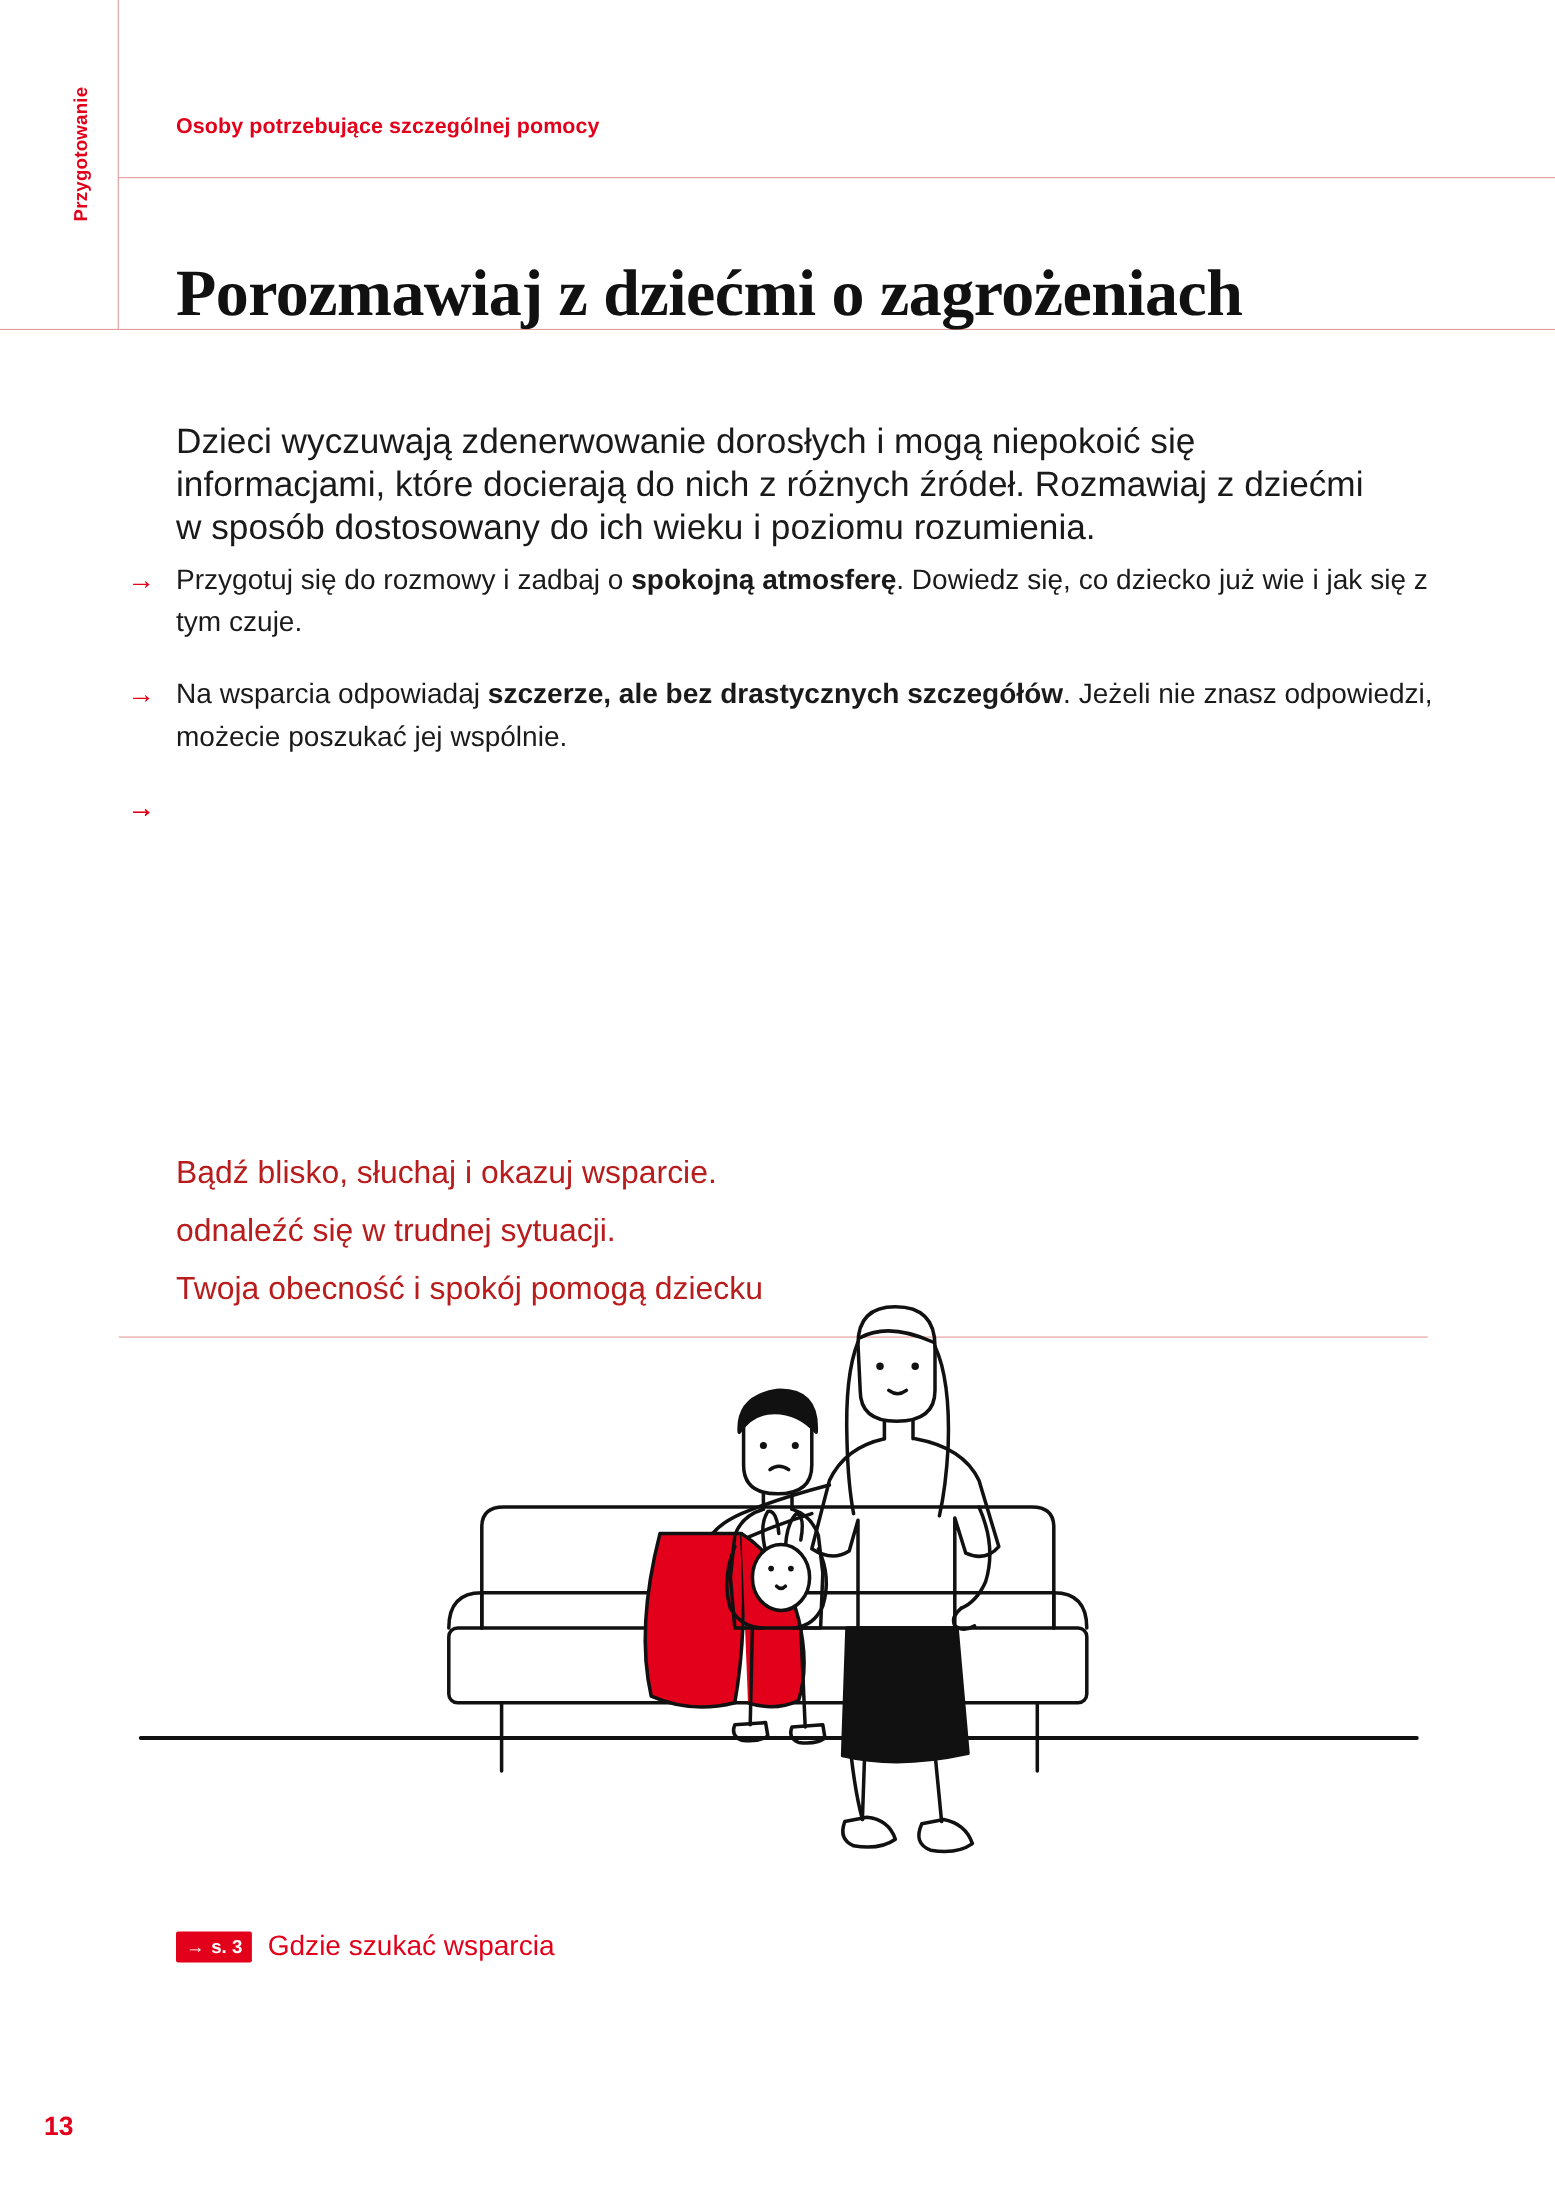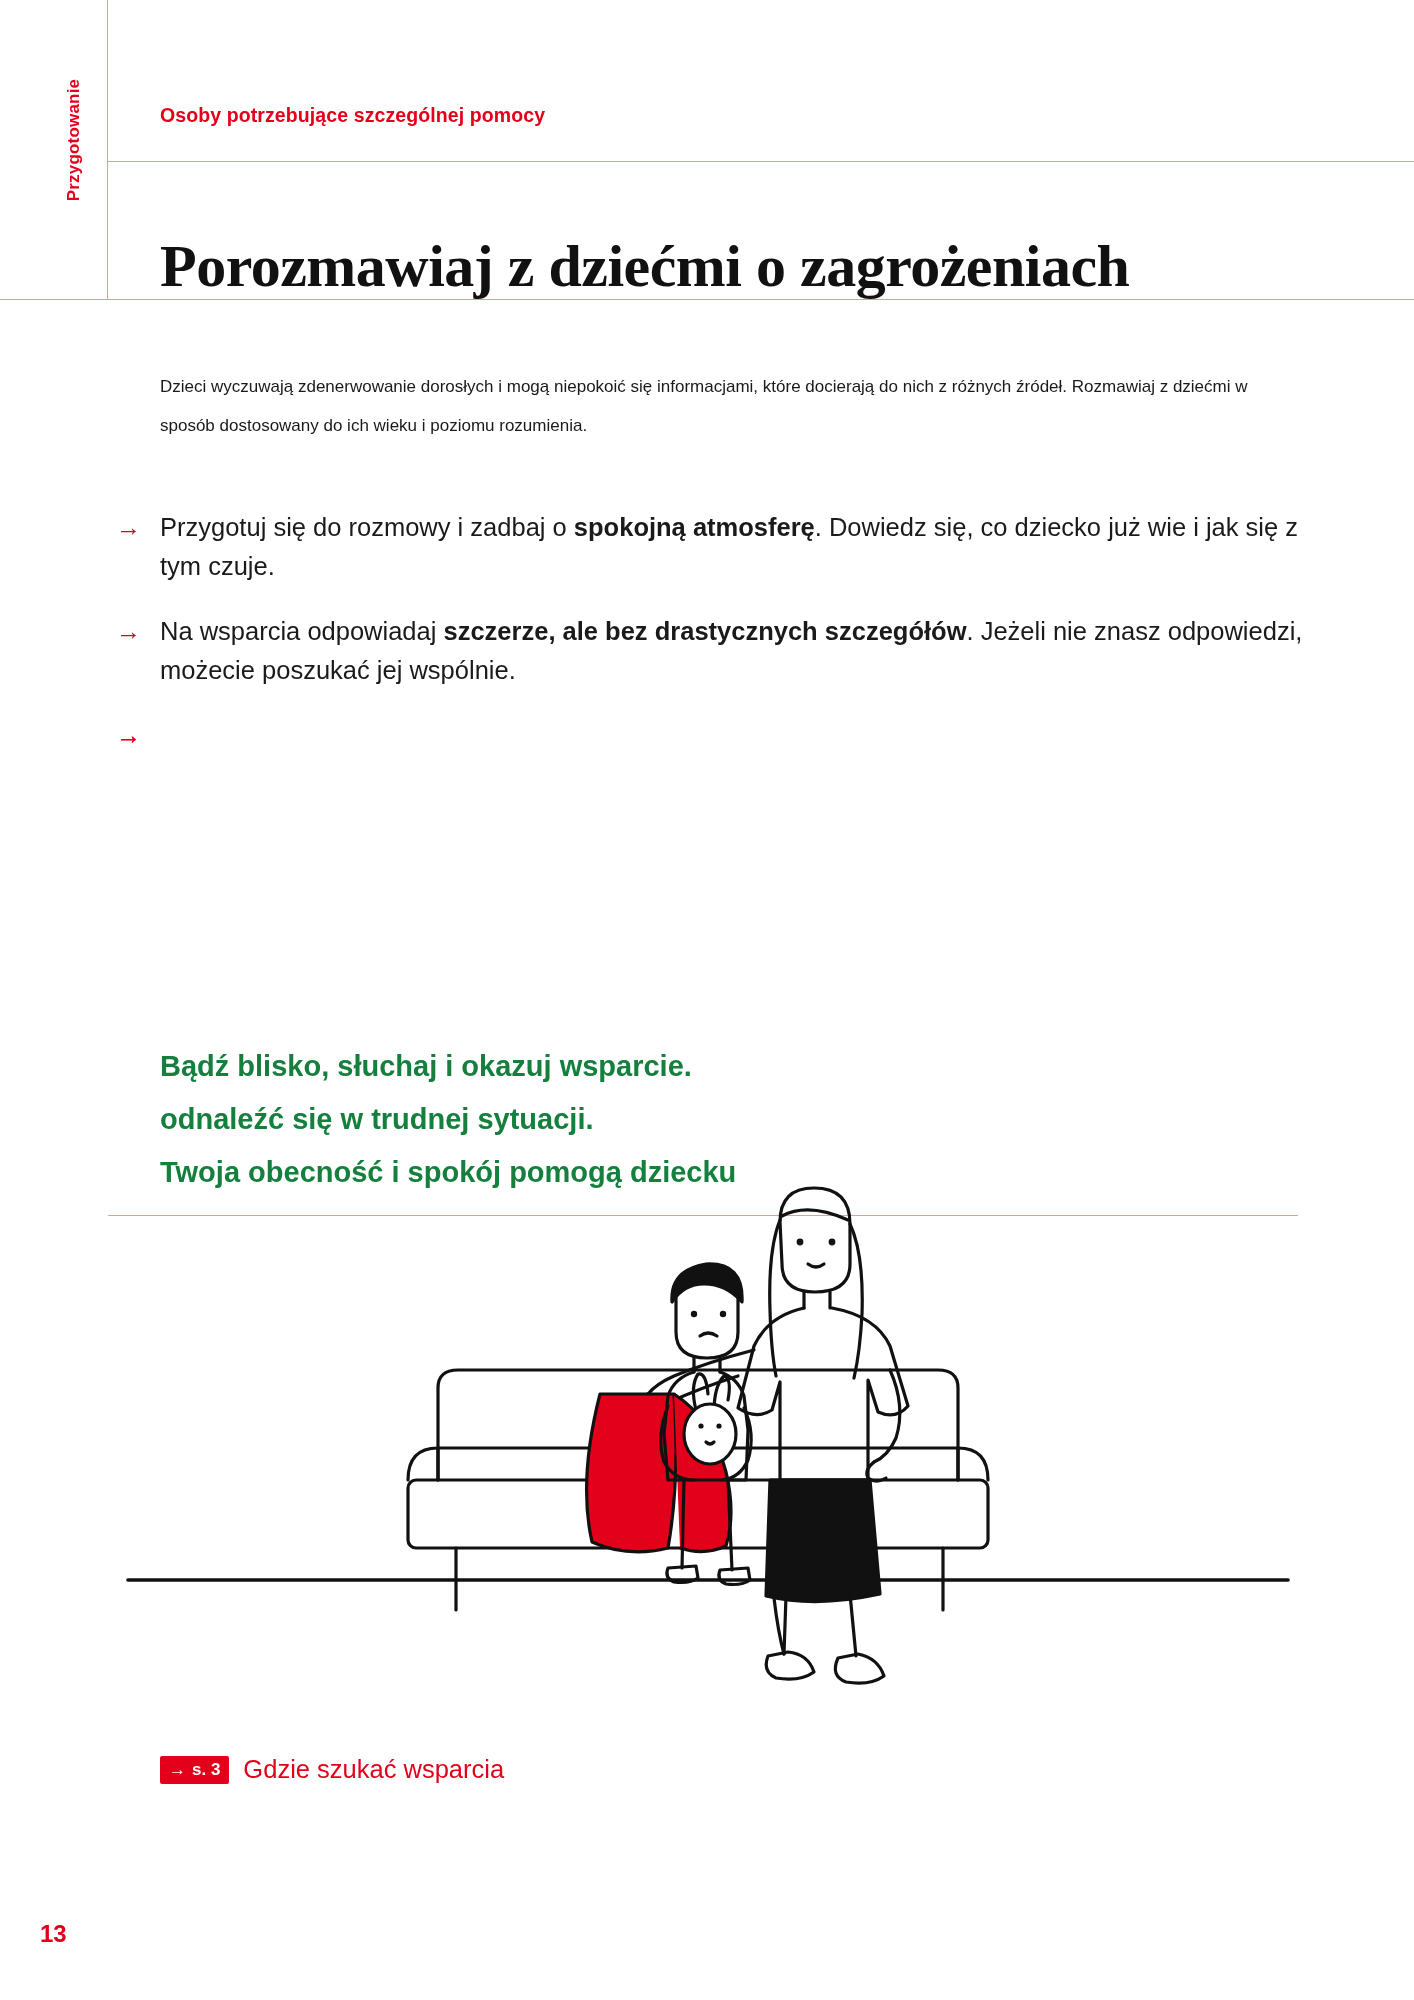--- a/index.html
+++ b/index.html
@@ -86,21 +86,21 @@
     color: #111111;
     white-space: nowrap;
   }
 
   
   .intro {
     position: absolute;
     left: 160px;
     top: 350px;
     width: 1100px;
-    font-size: 17px;
+    font-size: 32px;
     line-height: 39px;
     color: #1a1a1a;
   }
 
   .bullets {
     position: absolute;
     left: 110px;
     top: 508px;
     width: 1200px;
   }
@@ -121,22 +121,22 @@
   }
   .bullet b { font-weight: bold; }
 
   .callout {
     position: absolute;
     left: 160px;
     top: 1040px;
     width: 1100px;
     font-size: 29px;
     line-height: 53px;
-    font-weight: bold;
-    color: #15803d;
+    font-weight: normal;
+    color: #b91c1c;
   }
 
   .divider {
     position: absolute;
     left: 108px;
     top: 1215px;
     width: 1190px;
     height: 1px;
     background: #e79a9a;
   }

